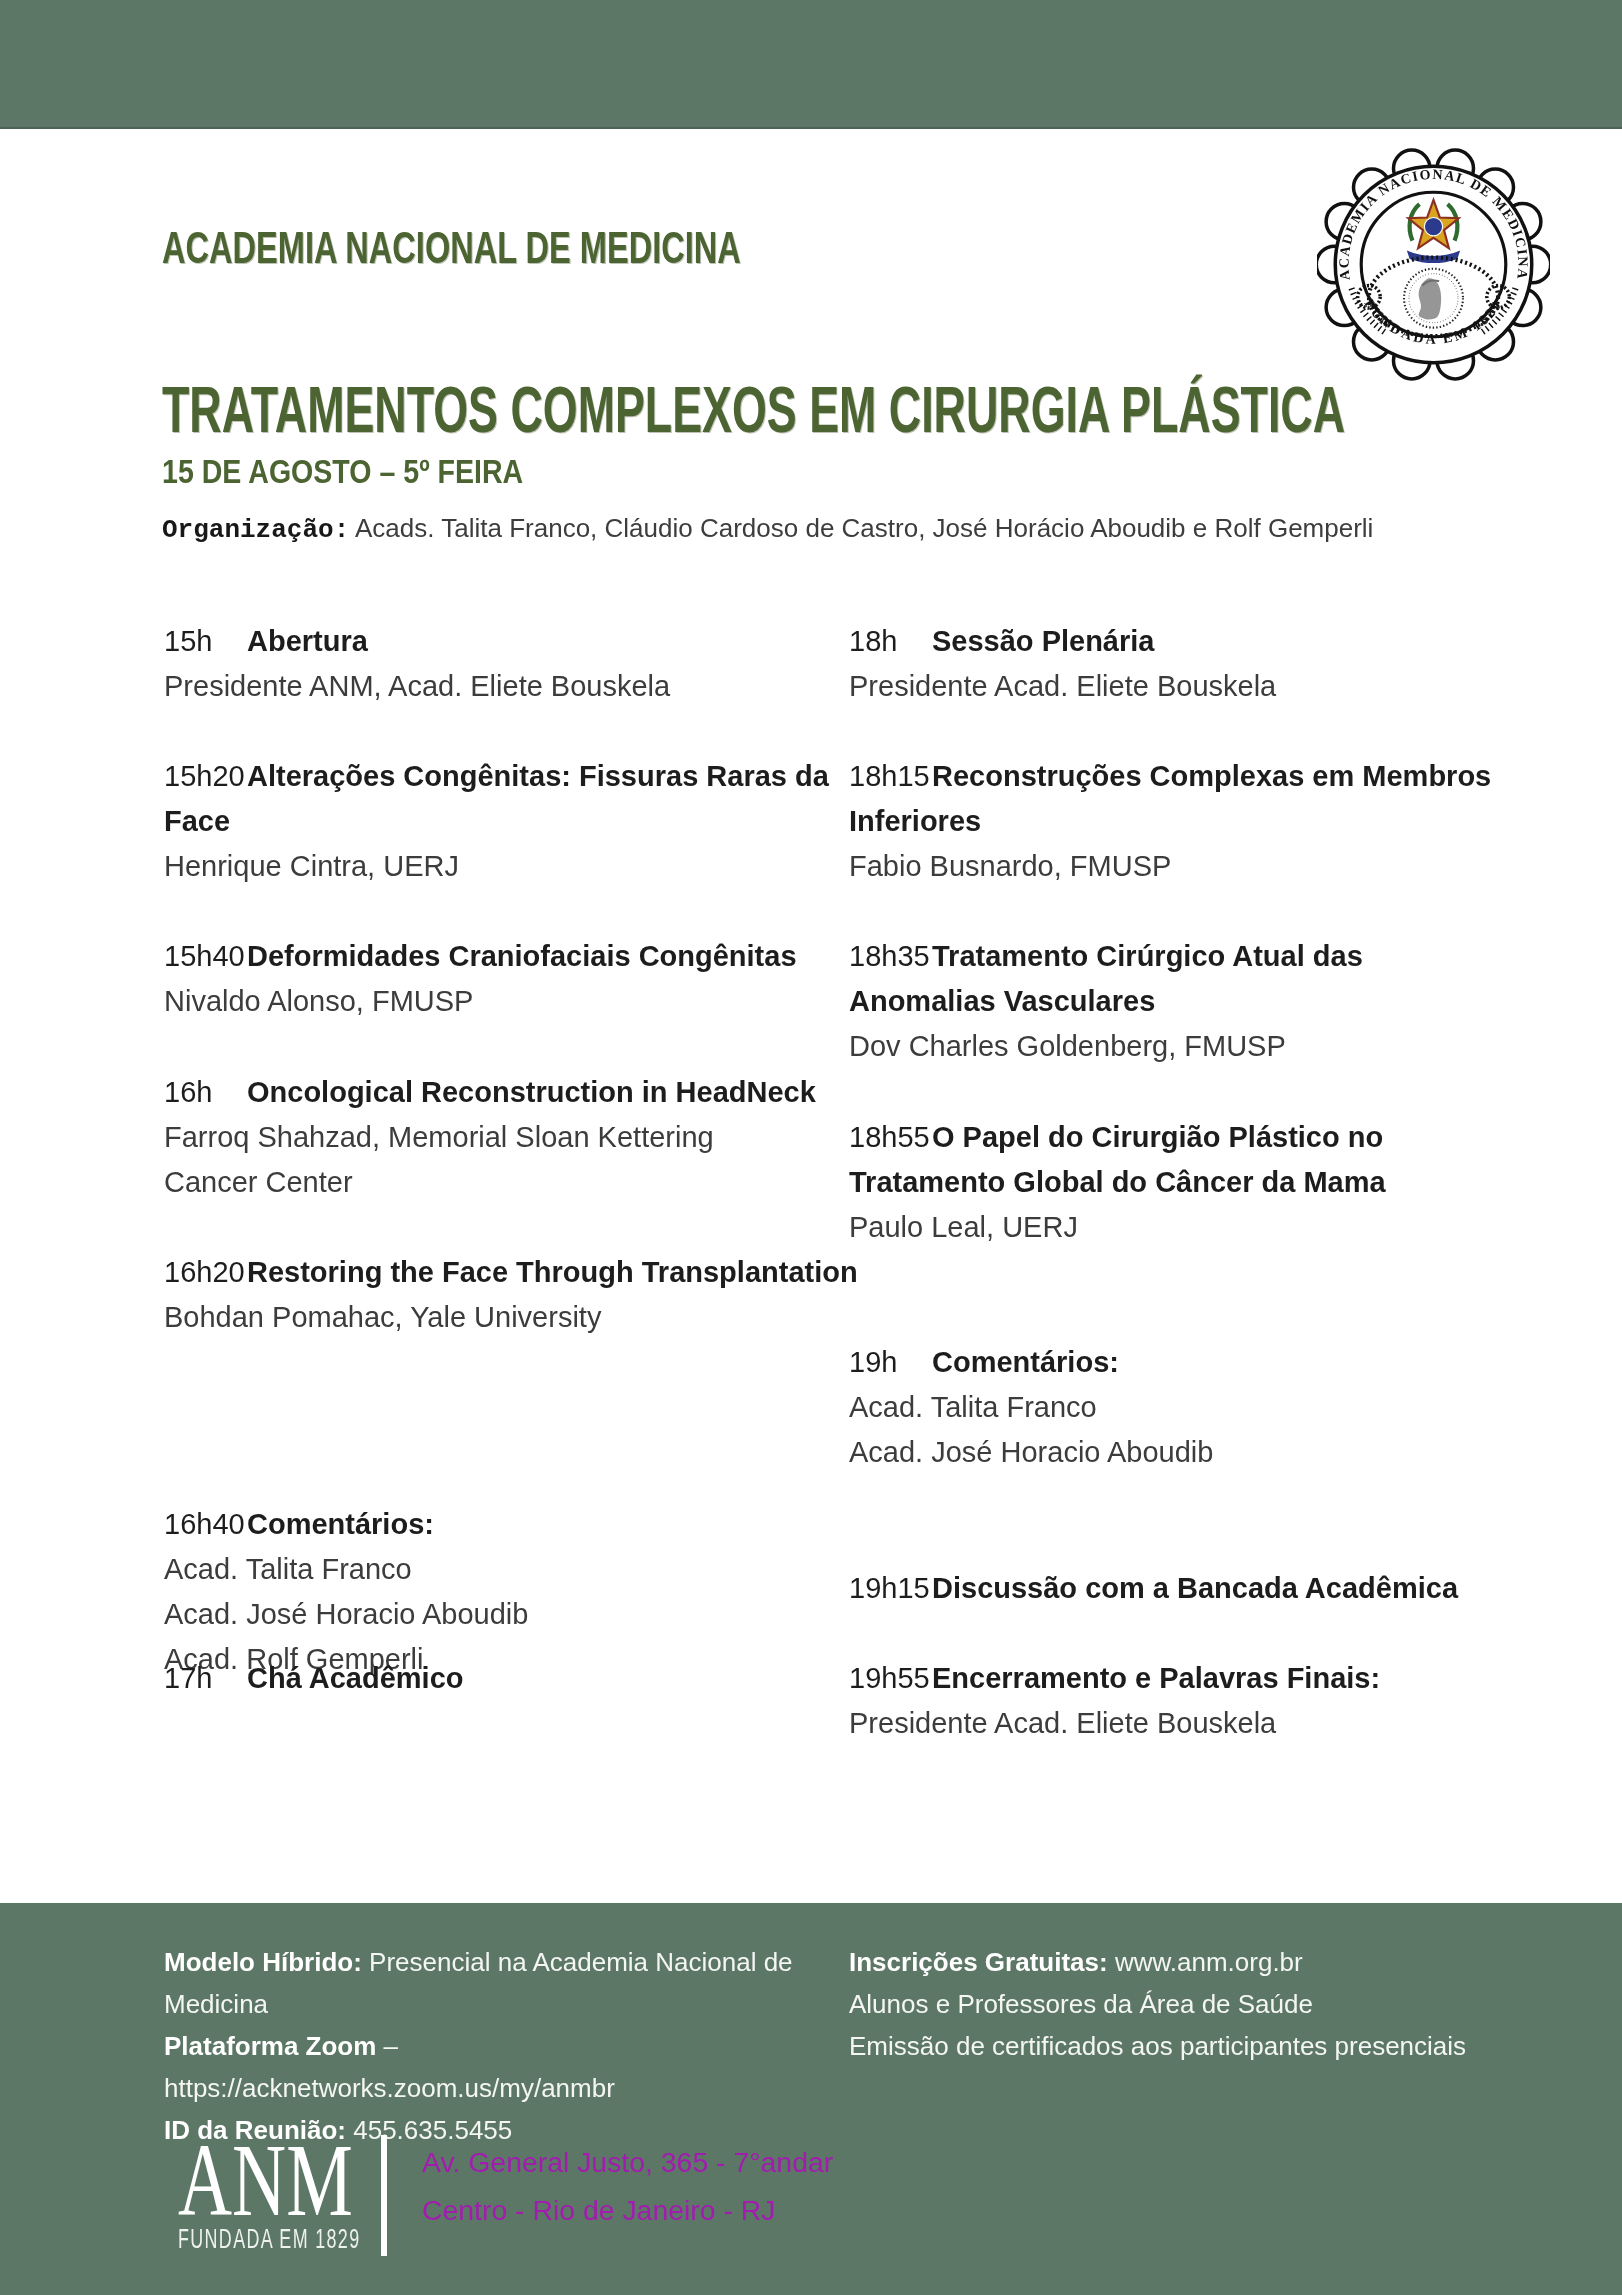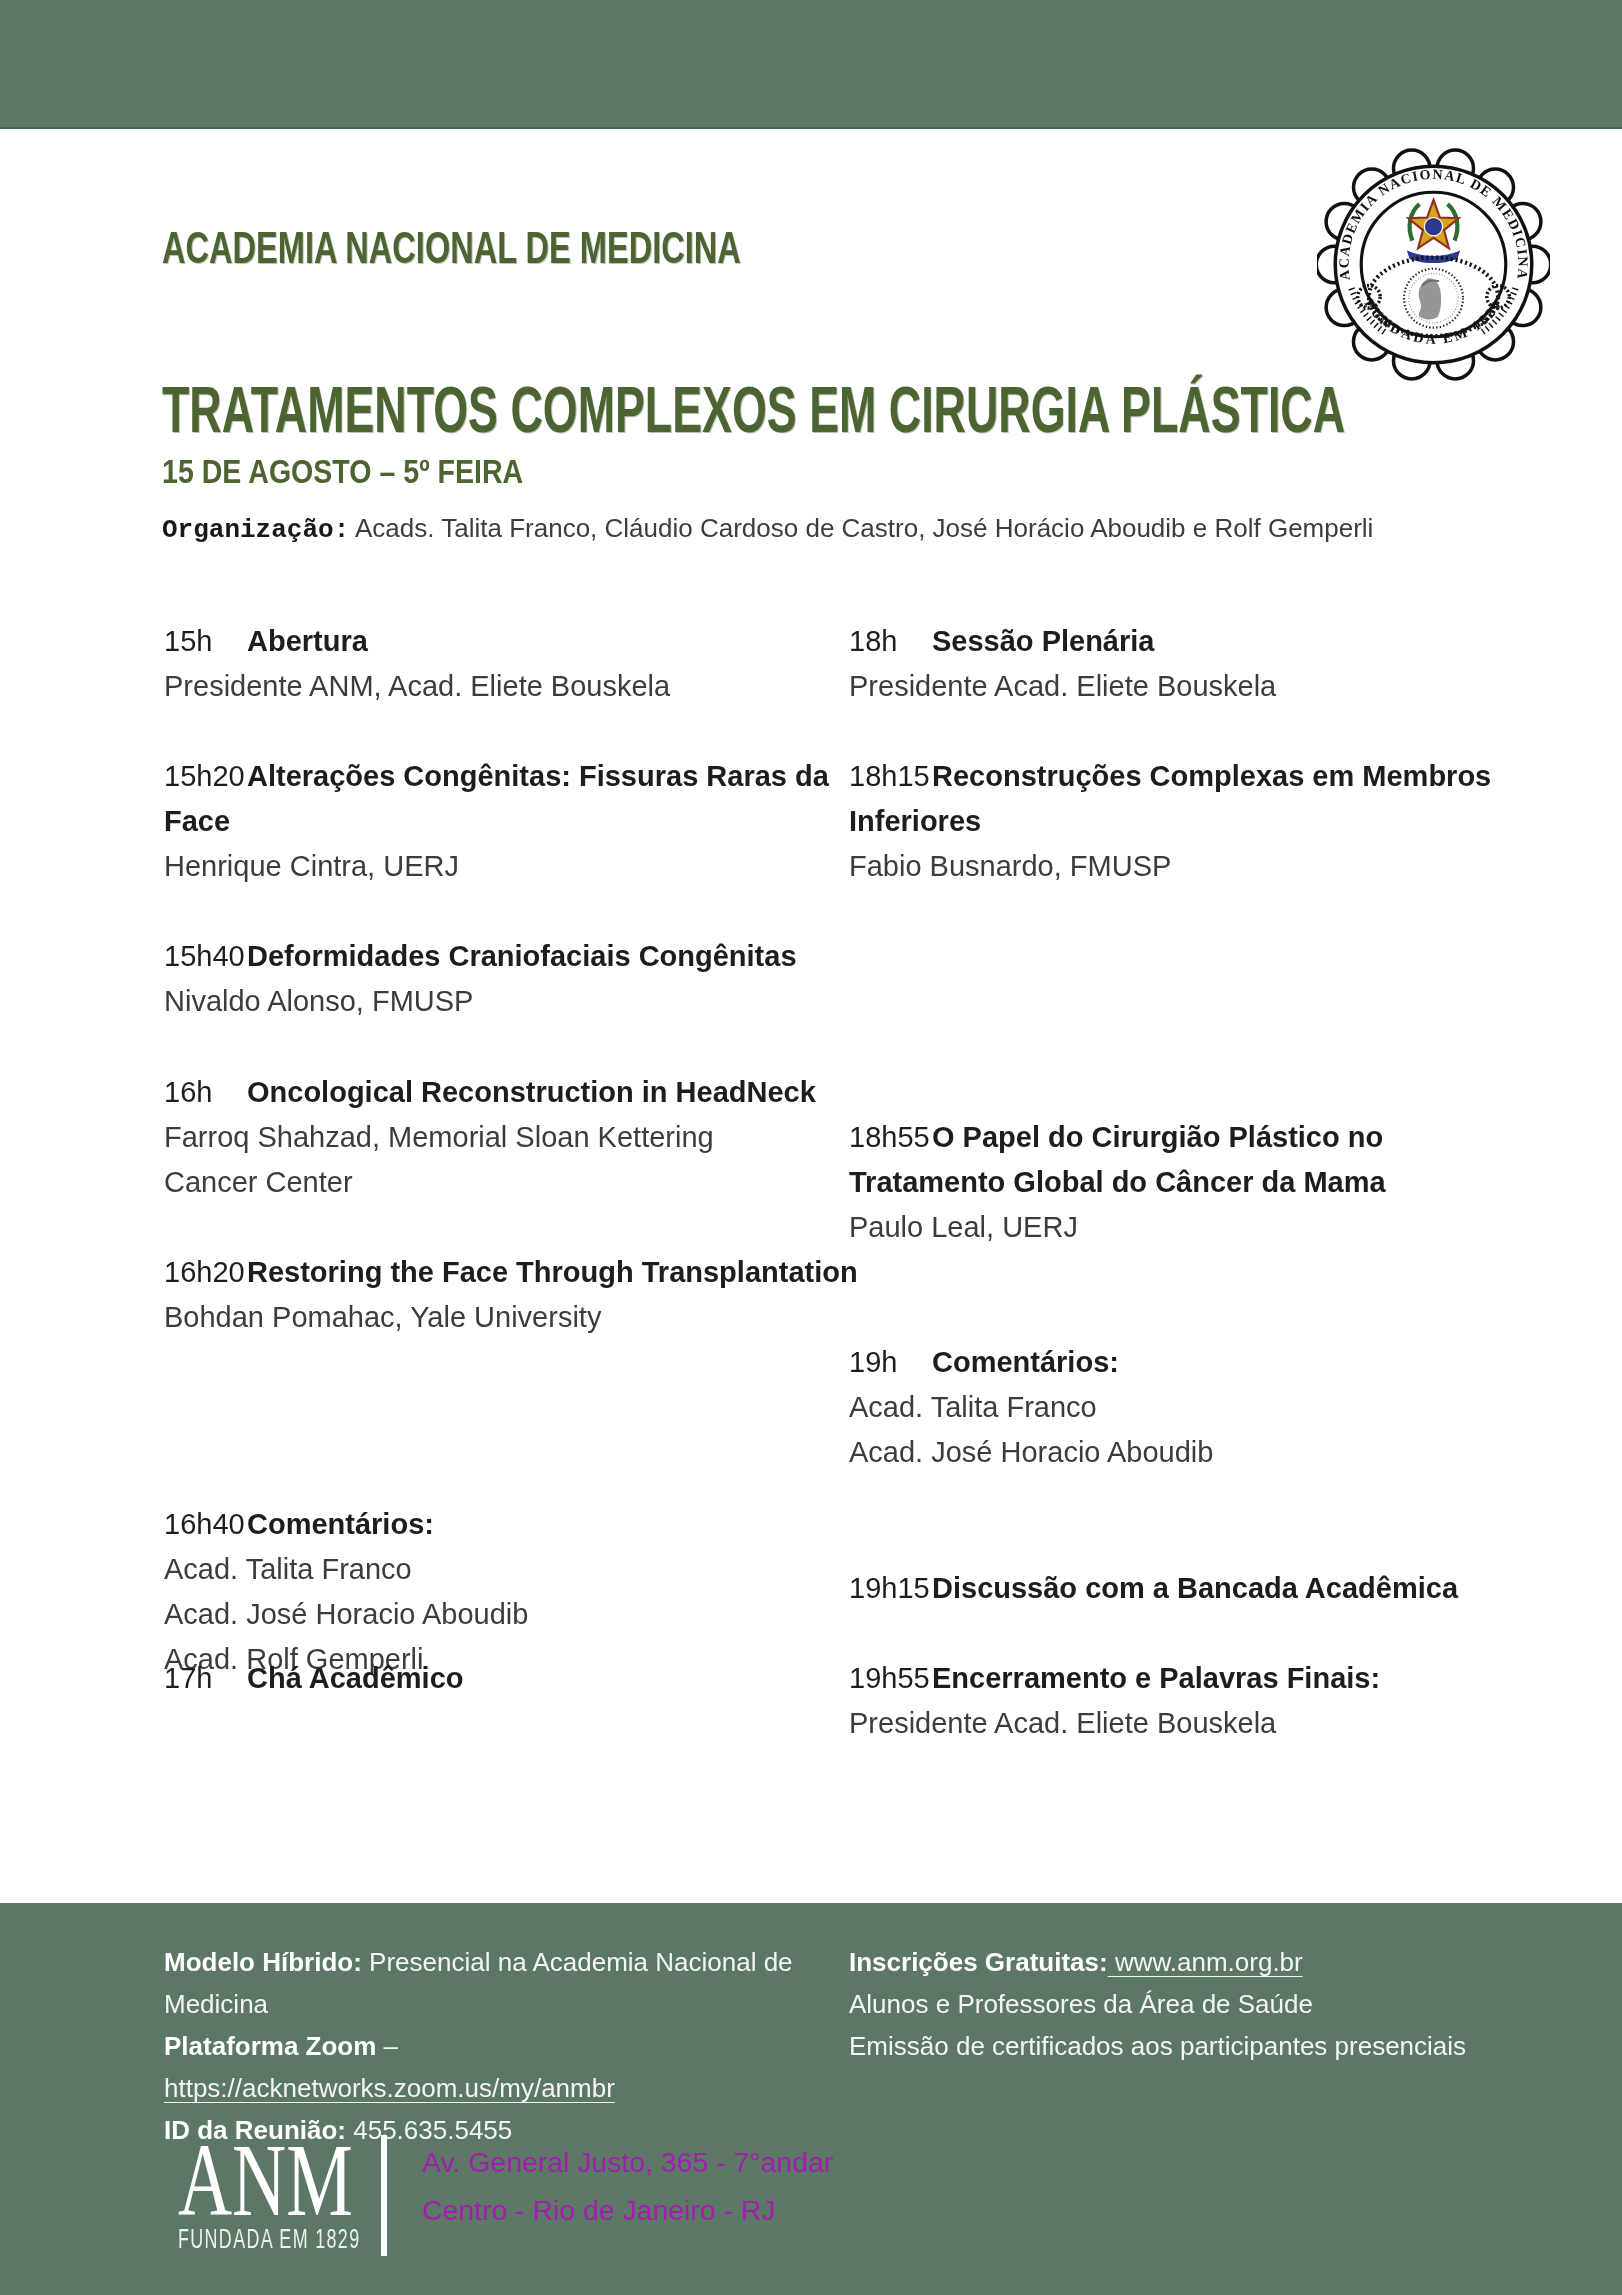--- a/index.html
+++ b/index.html
@@ -26,21 +26,21 @@
 
   
   .blk{position:absolute;font-size:29px;line-height:45px;}
   .t-line{font-weight:700;color:#1d1d1d;}
   .time{display:inline-block;min-width:83px;font-weight:400;}
   .speaker{font-weight:400;color:#3c3c3c;padding-right:49px;}
 
   
   .f-col{position:absolute;top:1941px;font-size:26px;line-height:42px;color:#f4f6f3;}
   .f-col .b{font-weight:700;color:#ffffff;}
-  .link{text-decoration:underline;text-underline-offset:4.9px;text-decoration-thickness:1.4px;cursor:pointer;}
+  .link{text-underline-offset:4.9px;text-decoration-thickness:1.4px;cursor:pointer;}
 
   
   .anm-word{position:absolute;left:178px;top:2128px;color:#ffffff;
             font-family:"Liberation Serif",serif;font-size:104px;line-height:1;}
   .anm-word .cx{transform:scaleX(.72);}
   .founded{position:absolute;left:178px;top:2223px;color:#eef2ee;font-size:28px;letter-spacing:2.1px;}
   .founded .cx{transform:scaleX(.64);}
   .divider{position:absolute;left:381px;top:2135px;width:6.2px;height:121px;background:#ffffff;}
   .address{position:absolute;left:422px;top:2138px;font-size:28.4px;line-height:48px;color:#a21caf;}
 
@@ -150,20 +150,24 @@
   </div>
 
   <div class="blk" style="left:849px;top:619px;width:659px">
     <div class="t-line"><span class="time">18h</span><span>Sessão Plenária</span></div>
     <div class="speaker">Presidente Acad. Eliete Bouskela</div>
   </div>
   <div class="blk" style="left:849px;top:754px;width:659px">
     <div class="t-line"><span class="time">18h15</span><span>Reconstruções Complexas em Membros Inferiores</span></div>
     <div class="speaker">Fabio Busnardo, FMUSP</div>
   </div>
+  <div class="blk" style="left:849px;top:934px;width:659px">
+    <div class="t-line"><span class="time">18h35</span><span>Tratamento Cirúrgico Atual das Anomalias Vasculares</span></div>
+    <div class="speaker">Dov Charles Goldenberg, FMUSP</div>
+  </div>
   <div class="blk" style="left:849px;top:1115px;width:659px">
     <div class="t-line"><span class="time">18h55</span><span>O Papel do Cirurgião Plástico no Tratamento Global do Câncer da Mama</span></div>
     <div class="speaker">Paulo Leal, UERJ</div>
   </div>
   <div class="blk" style="left:849px;top:1340px;width:659px">
     <div class="t-line"><span class="time">19h</span><span>Comentários:</span></div>
     <div class="speaker">Acad. Talita Franco</div>
     <div class="speaker">Acad. José Horacio Aboudib</div>
   </div>
   <div class="blk" style="left:849px;top:1566px;width:659px">

